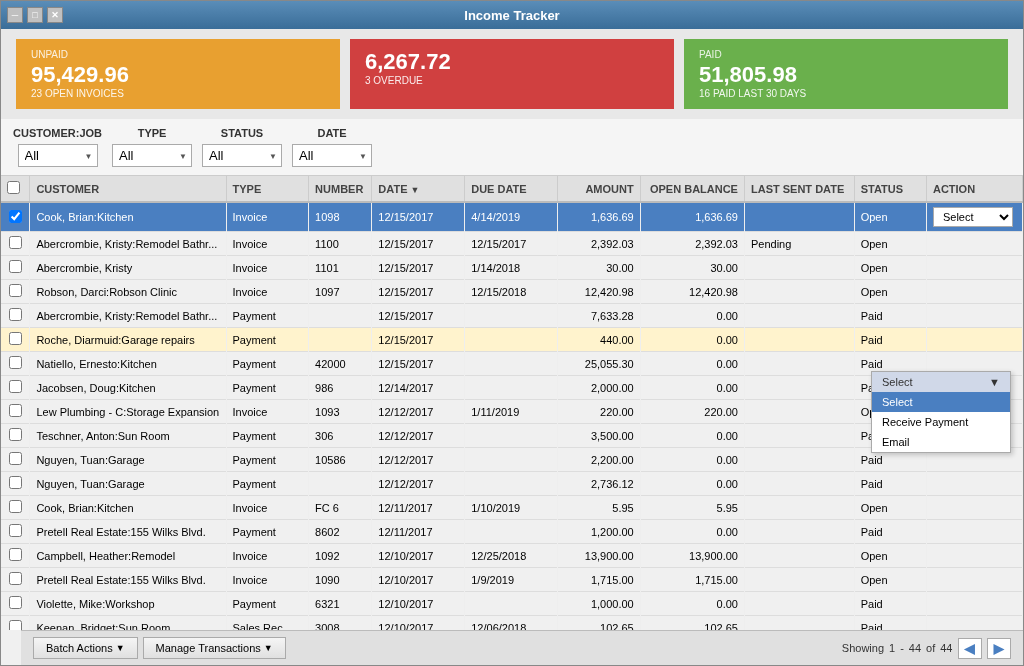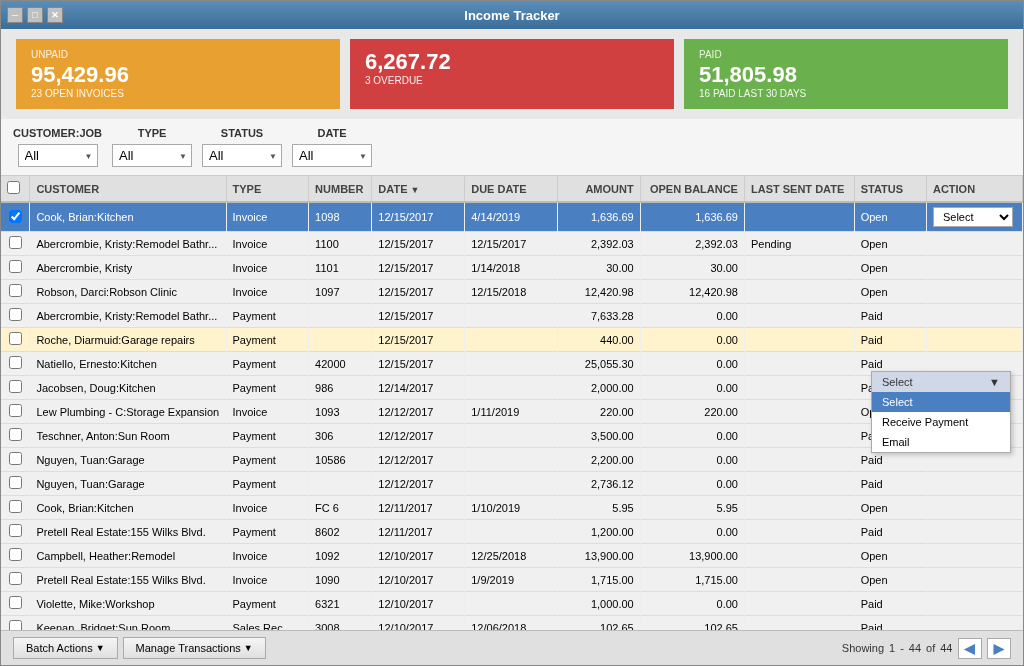--- a/index.html
+++ b/index.html
@@ -43,21 +43,21 @@
     td:first-child { width: 28px; text-align: center; }
     input[type="checkbox"] { width: 13px; height: 13px; cursor: pointer; }
     
     .action-select { padding: 2px 5px; border: 1px solid #aaa; background: white; font-size: 11px; min-width: 80px; }
     
     .dropdown-overlay { position: absolute; background: white; border: 1px solid #aaa; box-shadow: 2px 2px 5px rgba(0,0,0,0.2); z-index: 100; min-width: 130px; }
     .dropdown-overlay .dropdown-item { padding: 4px 10px; cursor: pointer; font-size: 11px; }
     .dropdown-overlay .dropdown-item.active { background: #4a7fc1; color: white; }
     .dropdown-overlay .dropdown-header { padding: 4px 10px; font-size: 11px; background: #d0d8e8; color: #333; display: flex; align-items: center; gap: 5px; justify-content: space-between; }
     
-    .footer-bar { background: #e0e0e0; border-top: 1px solid #bbb; padding: 6px 12px; display: flex; justify-content: space-between; align-items: center; }
+    .footer-bar { background: #e0e0e0; border-top: 1px solid #bbb; padding: 6px 12px; display: flex; justify-content: space-between; align-items: center; margin-left: 20px; }
     .footer-left { display: flex; gap: 5px; }
     .footer-btn { padding: 4px 12px; background: linear-gradient(to bottom, #f5f5f5, #e0e0e0); border: 1px solid #aaa; font-size: 11px; cursor: pointer; display: flex; align-items: center; gap: 3px; }
     .footer-btn .arrow { font-size: 9px; }
     .footer-right { font-size: 11px; color: #333; display: flex; align-items: center; gap: 5px; }
     .nav-btn { padding: 2px 6px; background: white; border: 1px solid #aaa; cursor: pointer; color: #4a7fc1; font-weight: bold; }
     
     .sort-arrow { font-size: 9px; }
     
     .col-checkbox { width: 28px; }
     .col-customer { width: 190px; }

